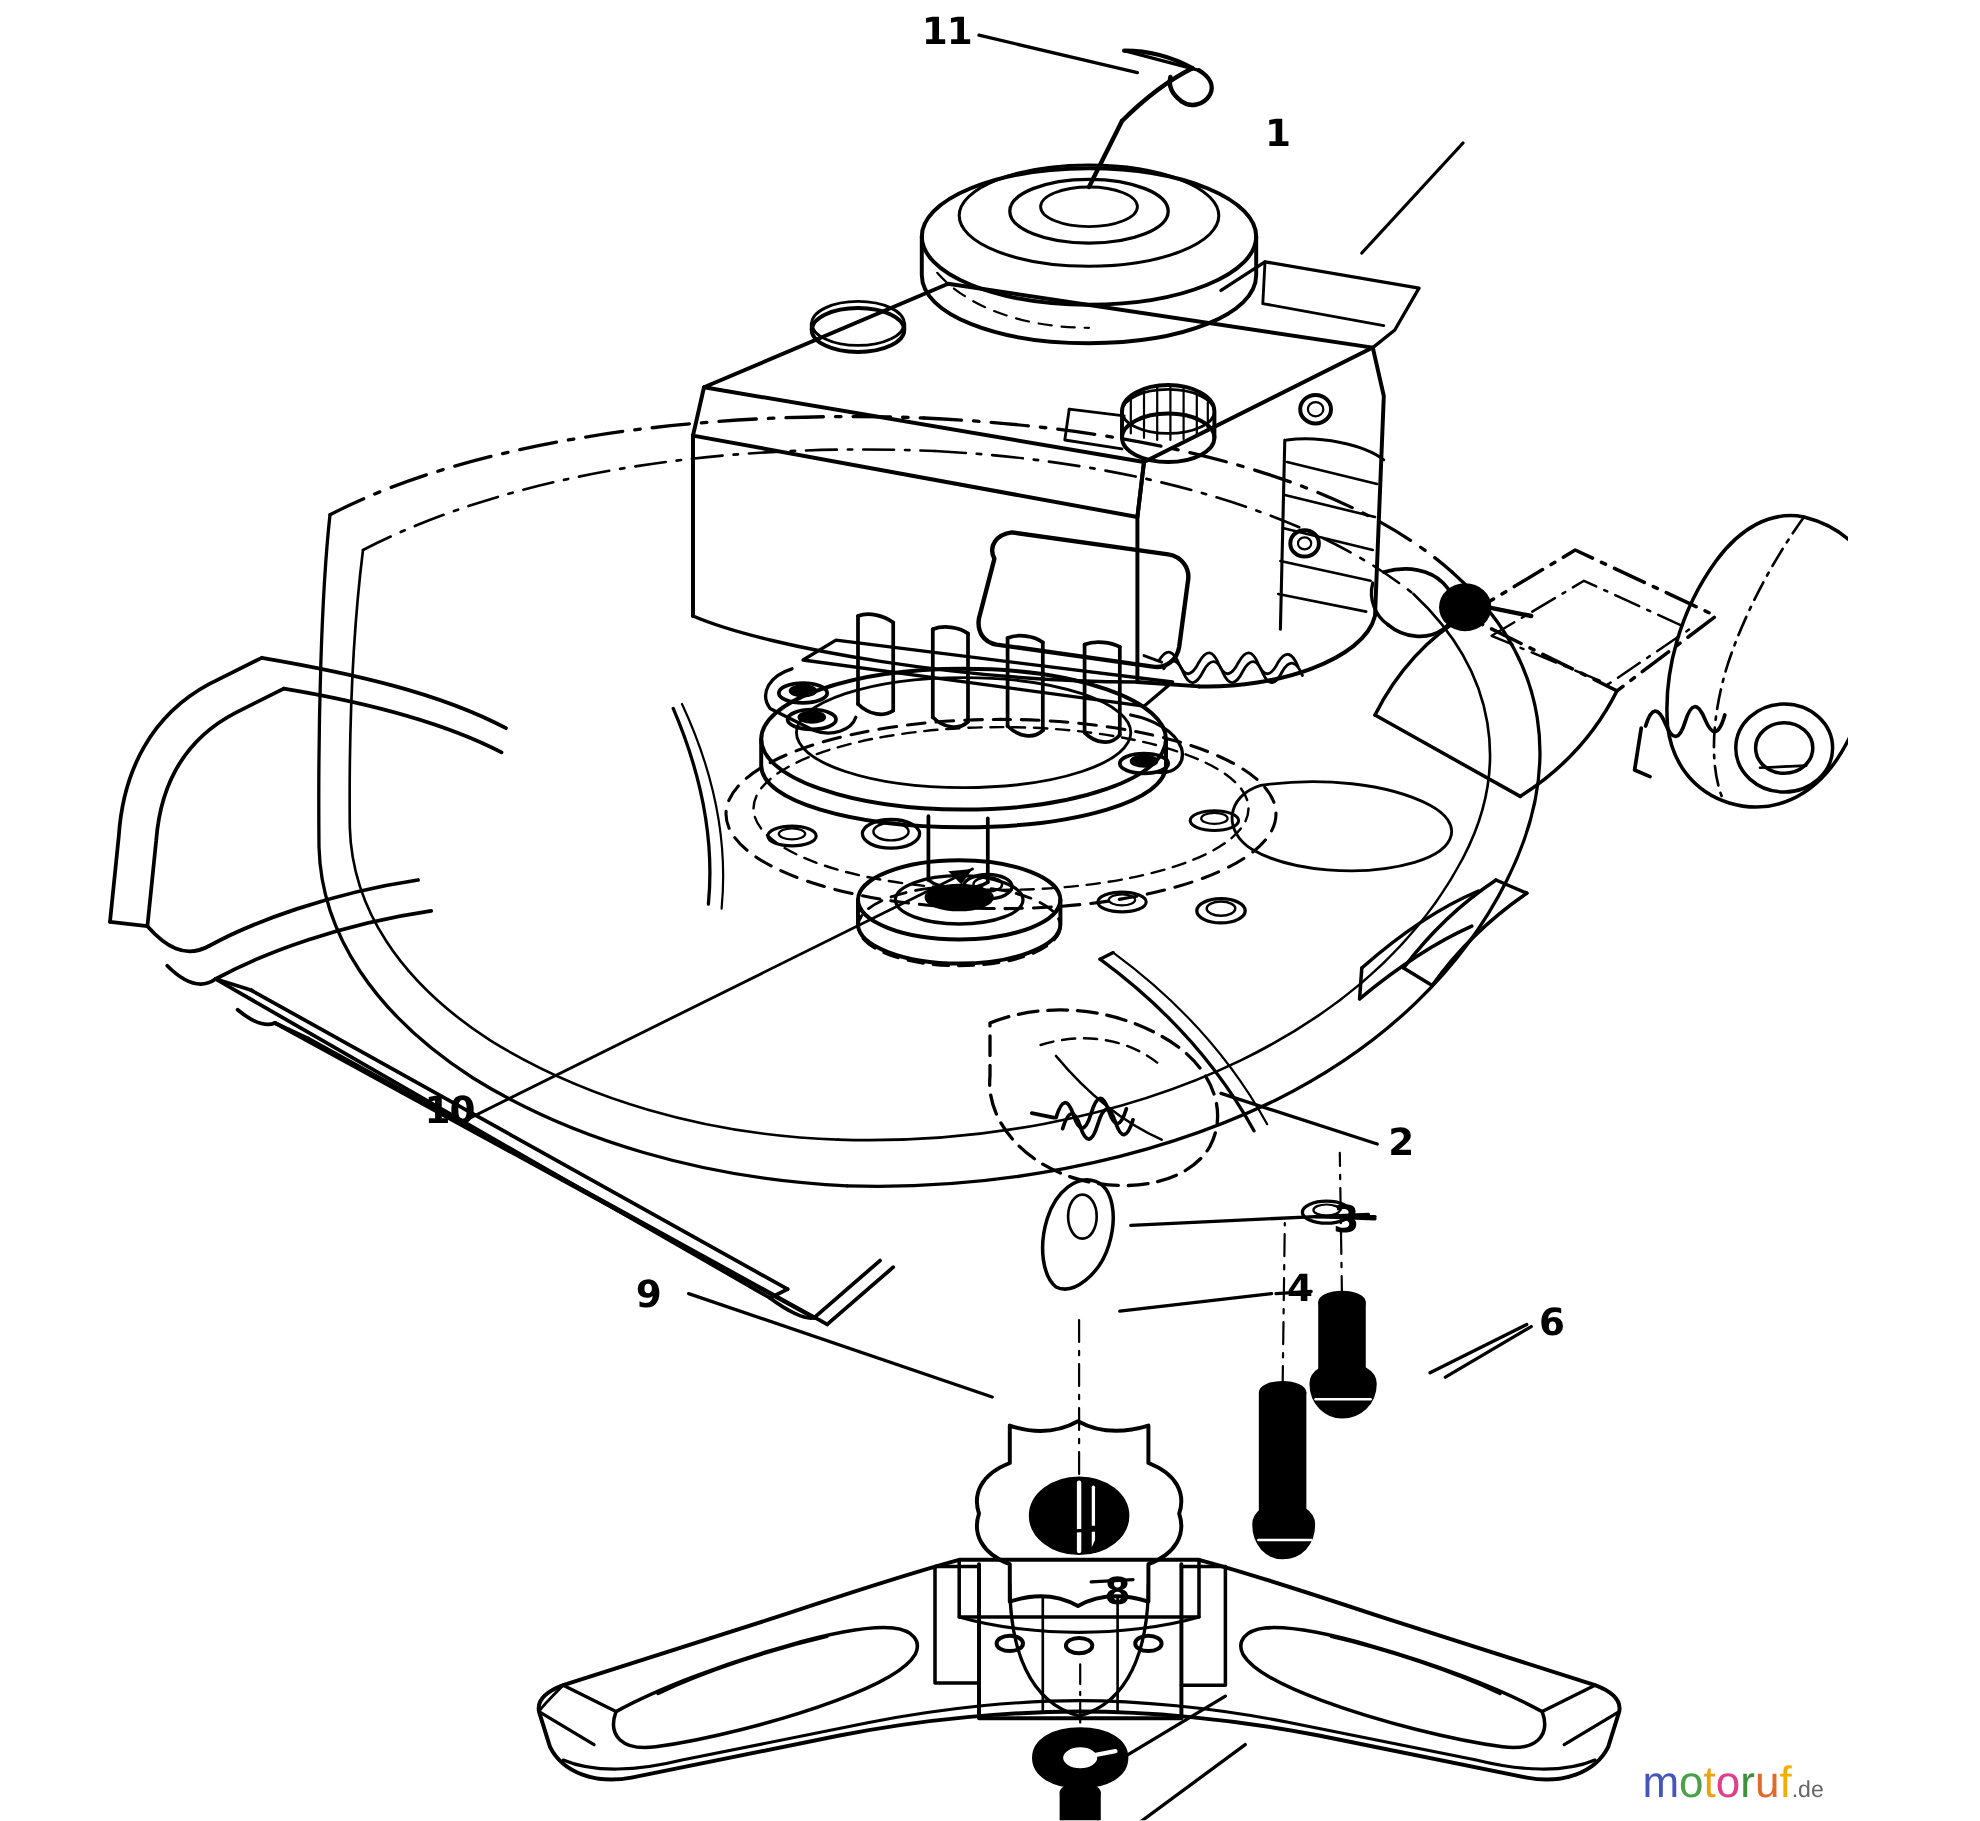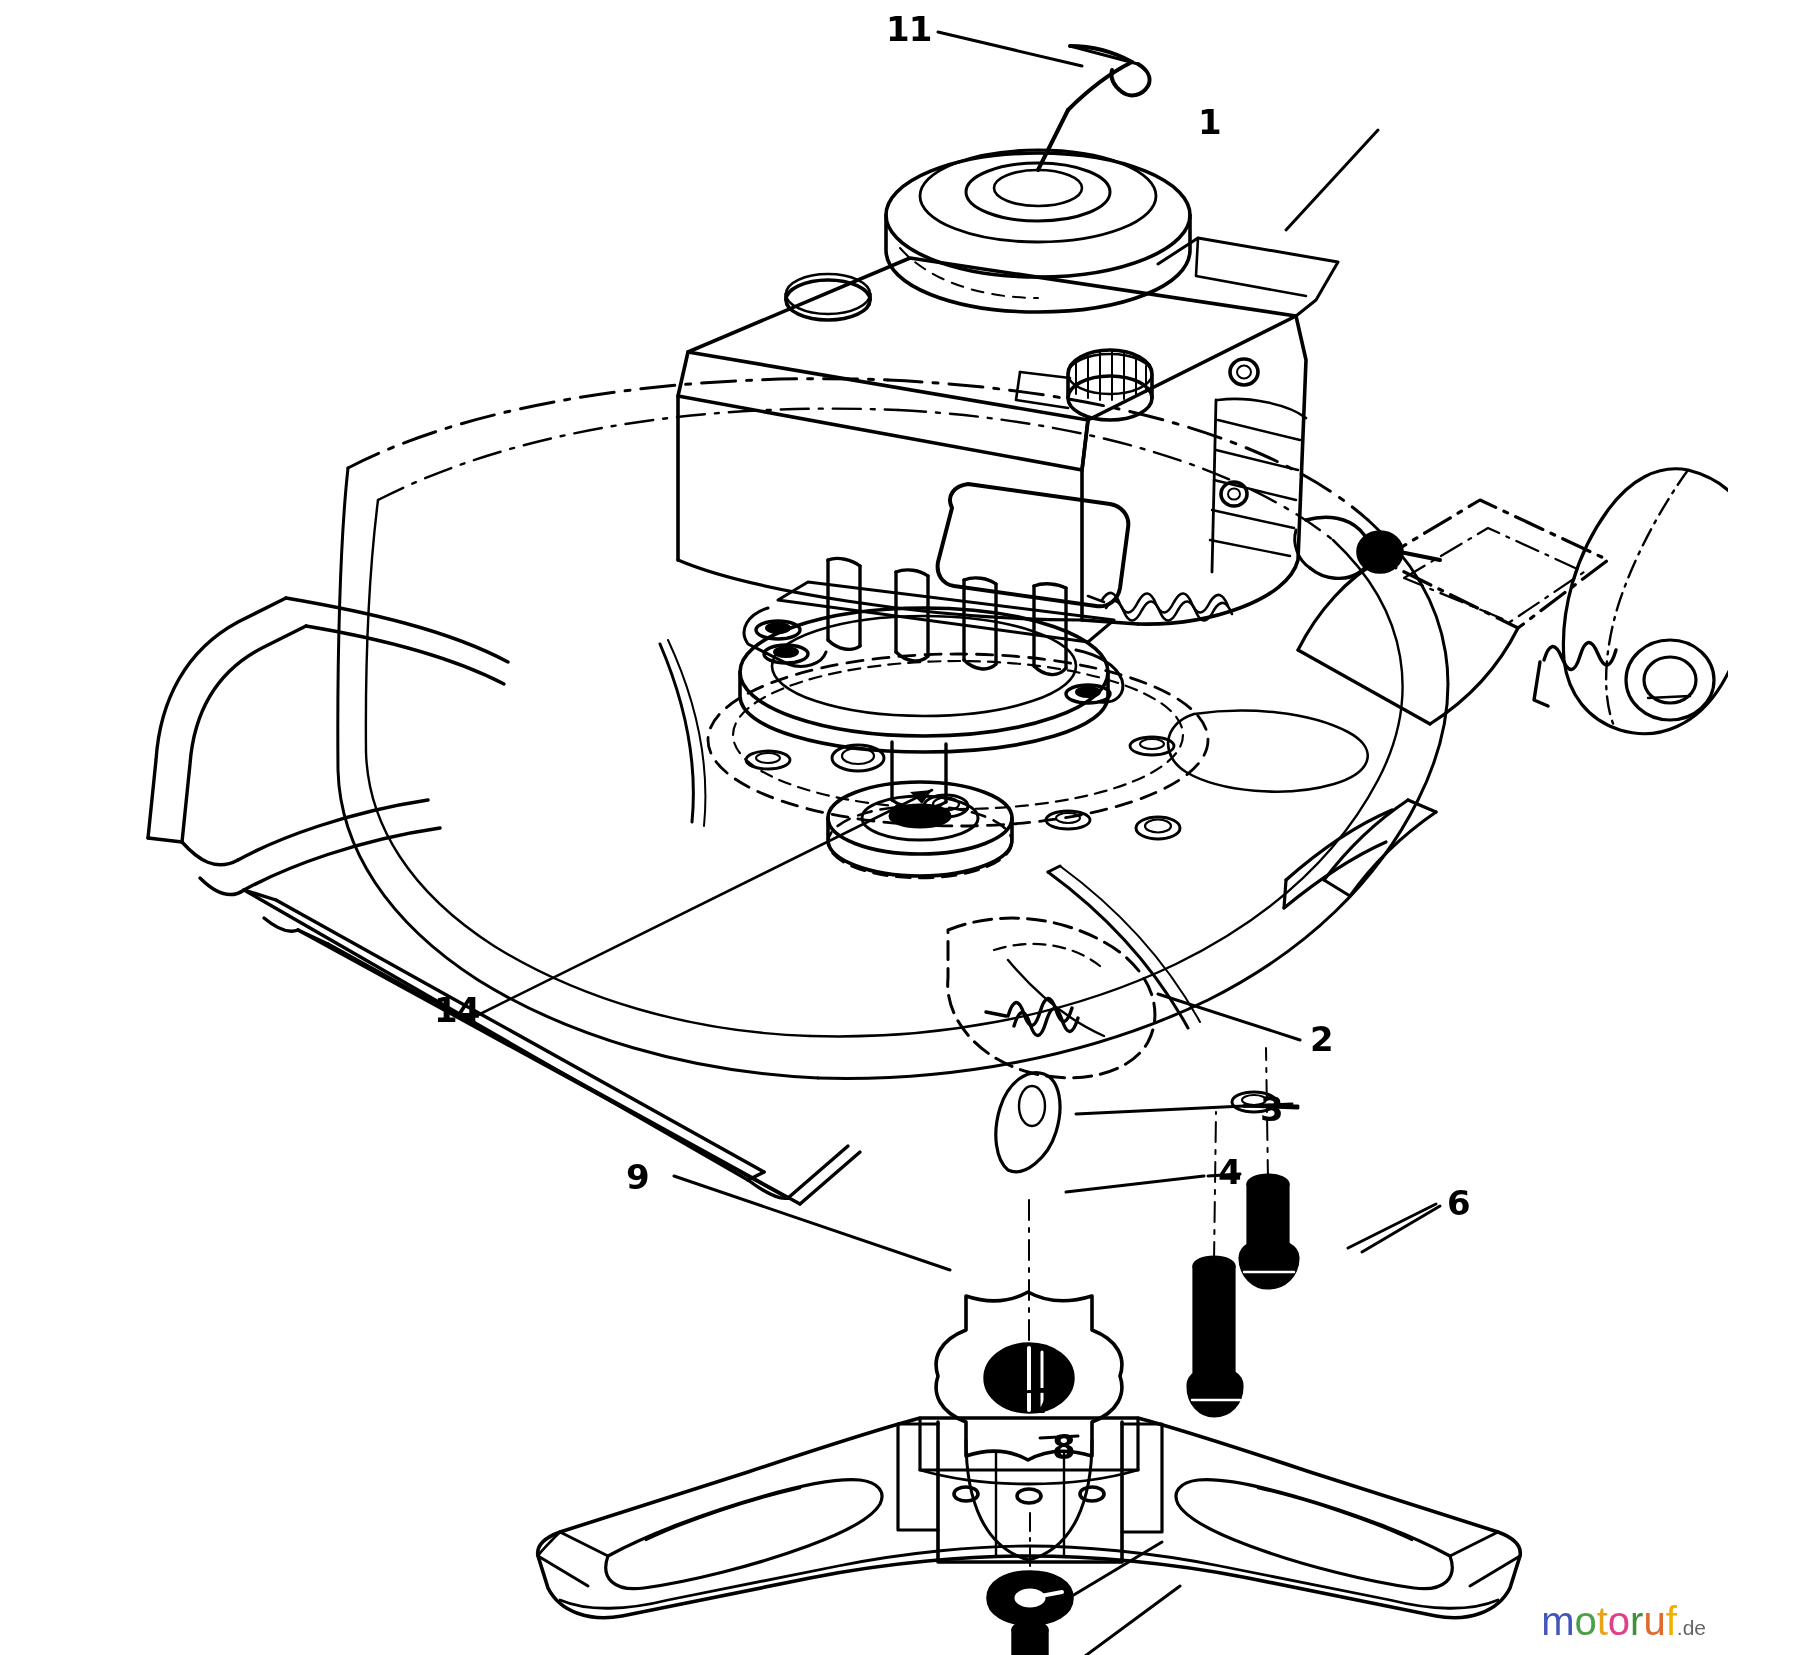--- a/index.html
+++ b/index.html
@@ -10,21 +10,20 @@
   }
   body {
     font-family: "Liberation Sans", sans-serif;
   }
   #page {
     position: relative;
     width: 1680px;
     height: 1655px;
     background: #ffffff;
     overflow: hidden;
-    margin-left: 48px;
   }
   #diagram-svg {
     position: absolute;
     left: 0; top: 0;
     width: 1800px;
     height: 1655px;
   }
   .callout {
     position: absolute;
     font-family: "DejaVu Sans", sans-serif;
@@ -502,21 +501,21 @@
         <path d="M 972 1392 L 1024 1596" stroke="none"></path>
         <path d="M 1114 1542 L 1024 1596"></path>
         <path d="M 1132 1586 L 1010 1676"></path>
       </g>
 
     </g>
   </svg>
 
   <div class="callout" style="left:838px; top:12px;">11</div>
   <div class="callout" style="left:1150px; top:105px;">1</div>
-  <div class="callout" style="left:386px; top:993px;">14</div>
+  <div class="callout" style="left:386px; top:993px;">10</div>
   <div class="callout" style="left:1262px; top:1022px;">2</div>
   <div class="callout" style="left:1212px; top:1092px;">3</div>
   <div class="callout" style="left:1170px; top:1155px;">4</div>
   <div class="callout" style="left:578px; top:1160px;">9</div>
   <div class="callout" style="left:1399px; top:1186px;">6</div>
   <div class="callout" style="left:985px; top:1384px;">7</div>
   <div class="callout" style="left:1004px; top:1430px;">8</div>
 
   <div id="watermark">
     <span class="w-m">m</span><span class="w-o1">o</span><span class="w-t">t</span><span class="w-o2">o</span><span class="w-r">r</span><span class="w-u">u</span><span class="w-f">f</span><span class="w-de">.de</span>

